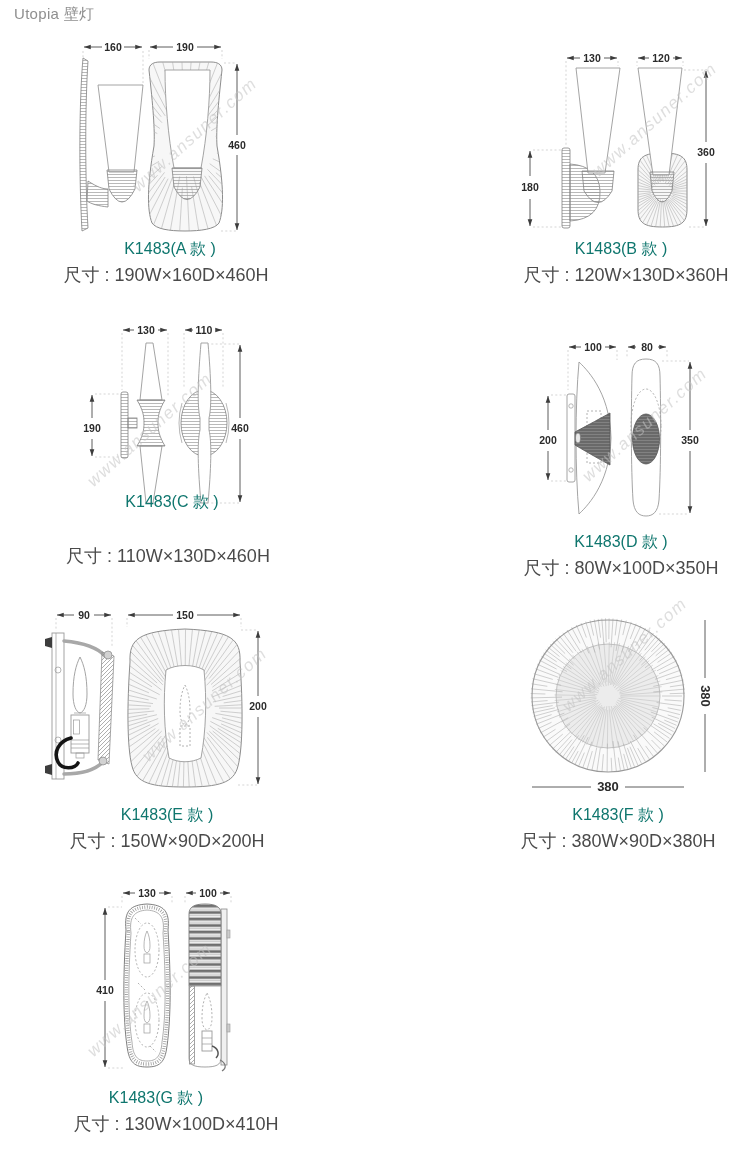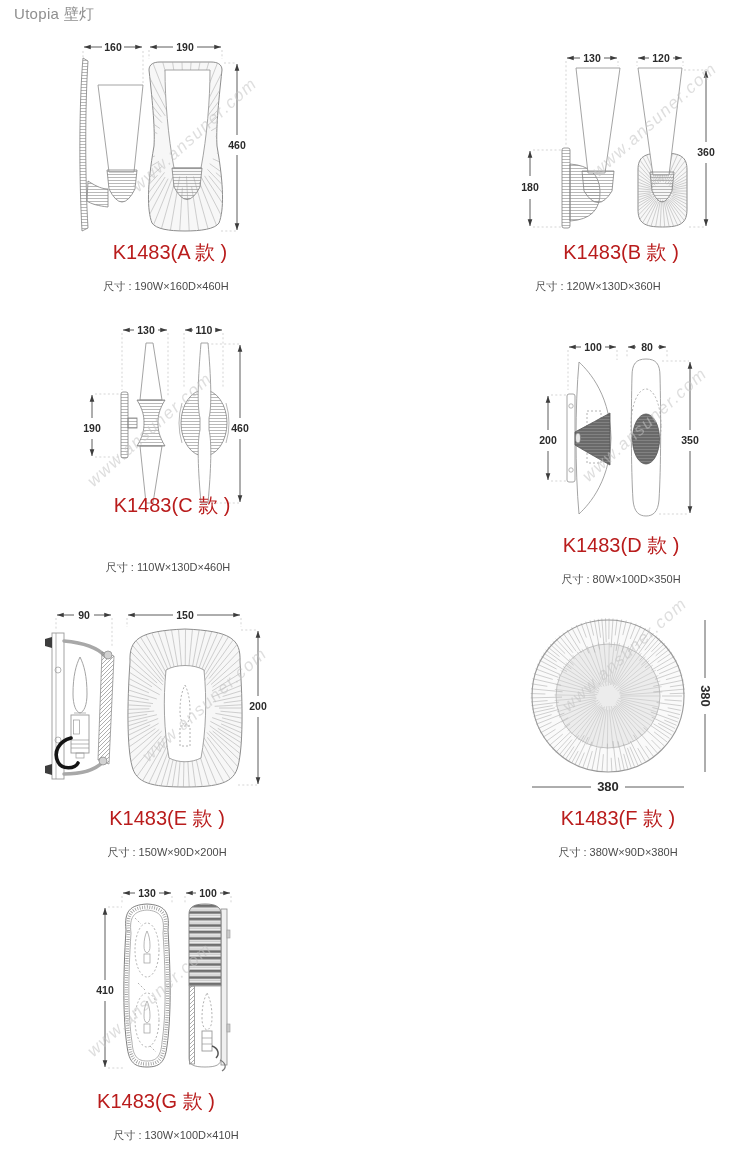--- a/index.html
+++ b/index.html
@@ -1,21 +1,21 @@
 <!DOCTYPE html>
 <html><head>
 <meta charset="utf-8">
 <style>
   html,body{margin:0;padding:0;background:#fff;}
   body{font-family:"Liberation Sans","DejaVu Sans",sans-serif;}
   .page{position:relative;width:750px;height:1175px;background:#fff;overflow:hidden;}
   .title{position:absolute;left:14px;top:5px;font-size:15px;color:#8f8f8f;letter-spacing:.3px;}
   svg.draw{position:absolute;overflow:visible;}
-  .lbl{position:absolute;transform:translateX(-50%);white-space:nowrap;font-size:20px;color:#b91c1c;}
-  .sz{font-size:11px;color:#4a4a4a;margin-top:16px;}
+  .lbl{position:absolute;transform:translateX(-50%);white-space:nowrap;font-size:16px;color:#0f766e;}
+  .sz{font-size:18px;color:#4a4a4a;}
   .wm{position:absolute;transform:translate(-50%,-50%) rotate(-42deg);color:#c4c4c4;opacity:.55;
       font-size:17px;font-style:italic;letter-spacing:1.5px;white-space:nowrap;pointer-events:none;}
   
   .dim-line{stroke:#4a4a4a;stroke-width:.9;fill:none;}
   .dim-text{font:600 10.5px "Liberation Sans","DejaVu Sans",sans-serif;fill:#2b2b2b;text-anchor:middle;}
   .ext{stroke:#c3c3c3;stroke-width:.7;stroke-dasharray:2,2.3;fill:none;}
   .ol{fill:#fff;stroke:#9a9a9a;stroke-width:.9;}
   .ol2{fill:#f7f7f7;stroke:#8d8d8d;stroke-width:1;}
   .ht{fill:url(#pat-h);stroke:#828282;stroke-width:.8;}
   .dk{fill:url(#pat-dark);stroke:#555;stroke-width:.8;}
@@ -245,21 +245,21 @@
       <path class="ol" d="M118,30 L162,30 L149,137 L133,137 Z"></path>
       <path class="ht" d="M130,134 L154,134 L152,153 Q142,175 132,153 Z"></path>
       <line class="ext" x1="164" y1="32" x2="185" y2="32"></line>
       <line class="ext" x1="169" y1="189" x2="185" y2="189"></line>
       <line class="dim-line" x1="186" y1="104" x2="186" y2="33" marker-end="url(#arr)"></line>
       <line class="dim-line" x1="186" y1="125" x2="186" y2="188" marker-end="url(#arr)"></line>
       <text class="dim-text" x="186" y="118">360</text>
     </g>
   </svg>
   <div class="lbl" style="left:621px;top:239px">K1483(B 款 )</div>
-  <div class="lbl sz" style="left:598px;top:263px">尺寸 : 120W×130D×360H</div>
+  <div class="lbl sz" style="left:626px;top:263px">尺寸 : 120W×130D×360H</div>
 
   <svg class="draw" style="left:60px;top:318px" width="200" height="196" viewBox="0 0 200 196">
     <g>
       <line class="ext" x1="62" y1="15" x2="62" y2="72"></line>
       <line class="ext" x1="108" y1="15" x2="108" y2="78"></line>
       <line class="dim-line" x1="74" y1="12" x2="63" y2="12" marker-end="url(#arr)"></line>
       <line class="dim-line" x1="98" y1="12" x2="107" y2="12" marker-end="url(#arr)"></line>
       <text class="dim-text" x="86" y="16">130</text>
       <line class="ext" x1="35" y1="76" x2="61" y2="76"></line>
       <line class="ext" x1="35" y1="139" x2="61" y2="139"></line>

